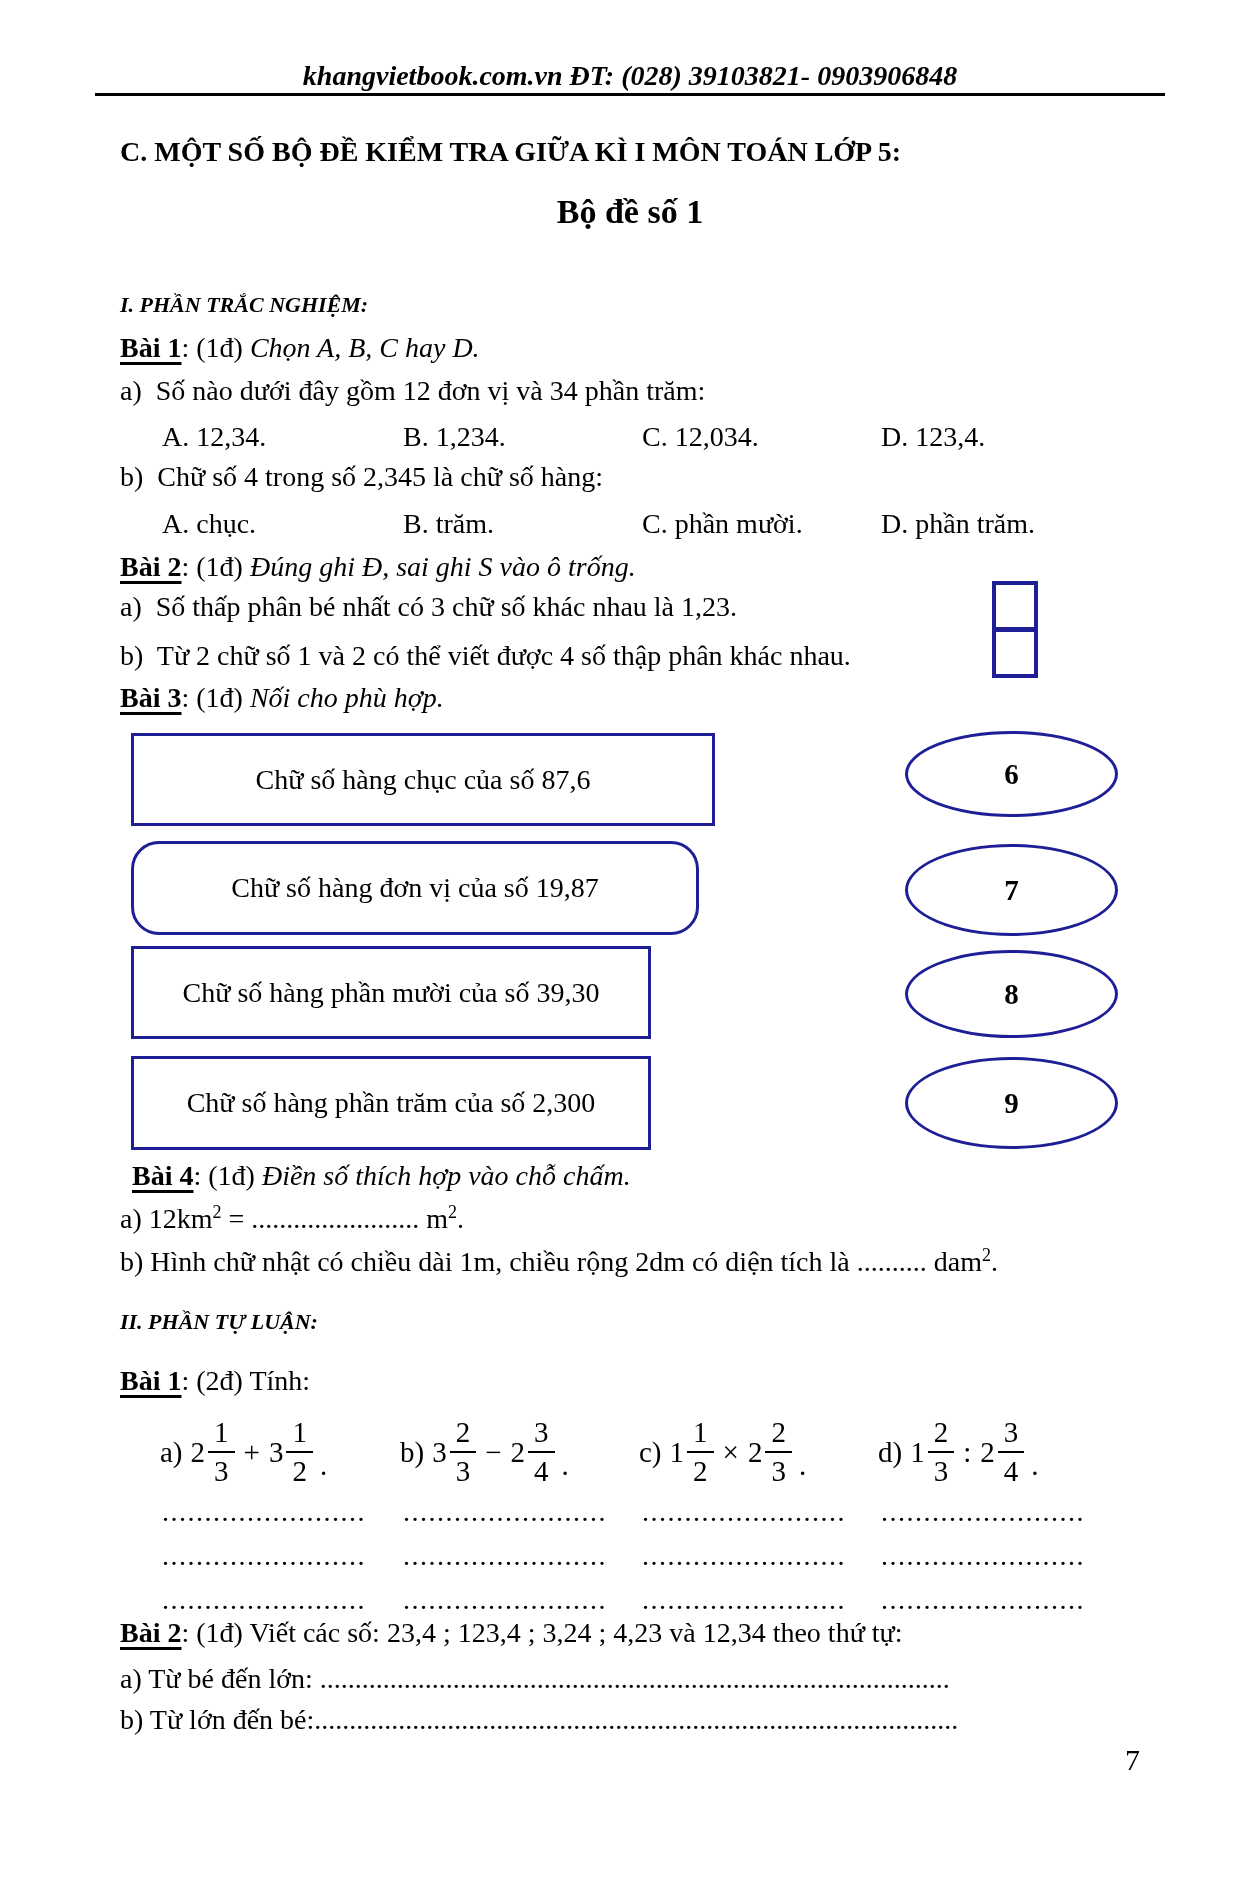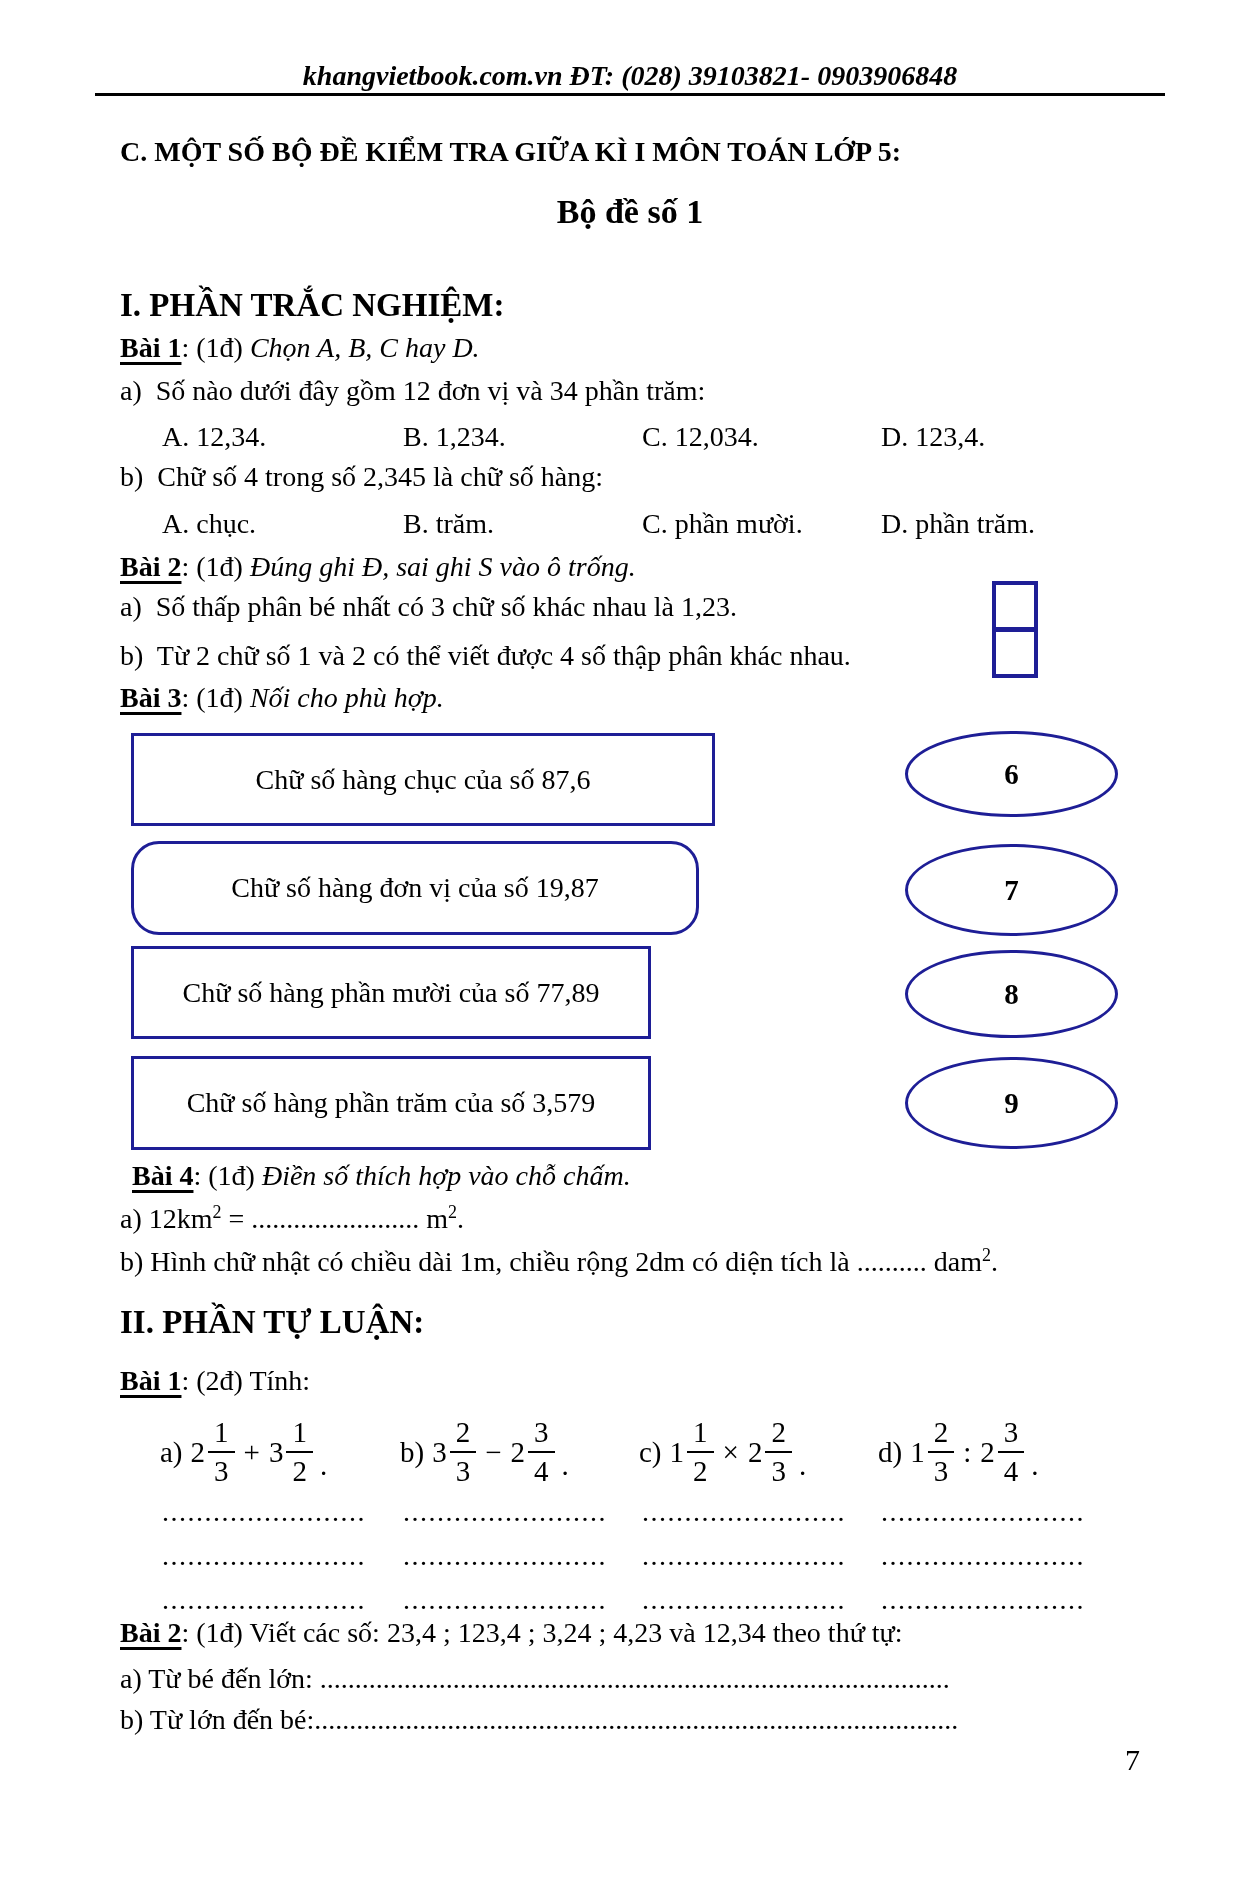--- a/index.html
+++ b/index.html
@@ -8,21 +8,21 @@
     position:relative; width:1260px; height:1890px; background:#fff;
     font-family:"Liberation Serif","DejaVu Serif",serif; color:#000; overflow:hidden;
   }
   .abs{position:absolute;}
   .line{font-size:28px; line-height:44px; white-space:pre-wrap;}
   .center{left:0; width:1260px; text-align:center;}
   .hdr{font-size:28px; font-weight:bold; font-style:italic; line-height:40px;}
   .rule{background:#000; height:3px;}
   .ctitle{font-size:28px; font-weight:bold; line-height:44px;}
   .extitle{font-size:34px; font-weight:bold; line-height:48px;}
-  .sec{font-size:33px; font-weight:bold; line-height:44px;}
+  .sec{font-size:22px; font-weight:bold; line-height:44px;font-style:italic;}
   .bai{font-weight:bold; text-decoration:underline; text-decoration-thickness:2.5px; text-underline-offset:5px;}
   .it{font-style:italic;}
   .opt{font-size:28px; line-height:44px; white-space:pre;}
   .cbox{border:4px solid var(--navy); background:#fff;}
   .mbox{border:3px solid var(--navy); display:flex; align-items:center; justify-content:center;
         font-size:28px; text-align:center; background:#fff; box-sizing:border-box;}
   .ell{border:3px solid var(--navy); border-radius:50%; display:flex; align-items:center;
        justify-content:center; font-size:29px; font-weight:bold; background:#fff; box-sizing:border-box;}
   sup{font-size:18px; line-height:0;}
   .prob{display:flex; align-items:center; font-size:29px; height:100px; white-space:pre;}
@@ -81,28 +81,28 @@
     </div>
 
   <div class="abs mbox" style="top:841px; left:131px; width:568px; height:94px;border-radius:28px;">
       <span>Chữ số hàng đơn vị của số 19,87</span>
     </div>
   <div class="abs ell" style="top:844px; left:905px; width:213px; height:92px;">
       <span>7</span>
     </div>
 
   <div class="abs mbox" style="top:946px; left:131px; width:520px; height:93px;">
-      <span>Chữ số hàng phần mười của số 77,89</span>
+      <span>Chữ số hàng phần mười của số 39,30</span>
     </div>
   <div class="abs ell" style="top:950px; left:905px; width:213px; height:88px;">
       <span>8</span>
     </div>
 
   <div class="abs mbox" style="top:1056px; left:131px; width:520px; height:94px;">
-      <span>Chữ số hàng phần trăm của số 3,579</span>
+      <span>Chữ số hàng phần trăm của số 2,300</span>
     </div>
   <div class="abs ell" style="top:1057px; left:905px; width:213px; height:92px;">
       <span>9</span>
     </div>
 
   <div class="abs line" style="top:1154px; left:120px;margin-left:12px;"><span class="bai">Bài 4</span><span>: (1đ) </span><span class="it">Điền số thích hợp vào chỗ chấm.</span></div>
 
   <div class="abs line" style="top:1197px; left:120px;"><span>a) 12km</span><sup>2</sup><span> = ........................ m</span><sup>2</sup><span>.</span></div>
 
   <div class="abs line" style="top:1240px; left:120px;"><span>b) Hình chữ nhật có chiều dài 1m, chiều rộng 2dm có diện tích là .......... dam</span><sup>2</sup><span>.</span></div>

